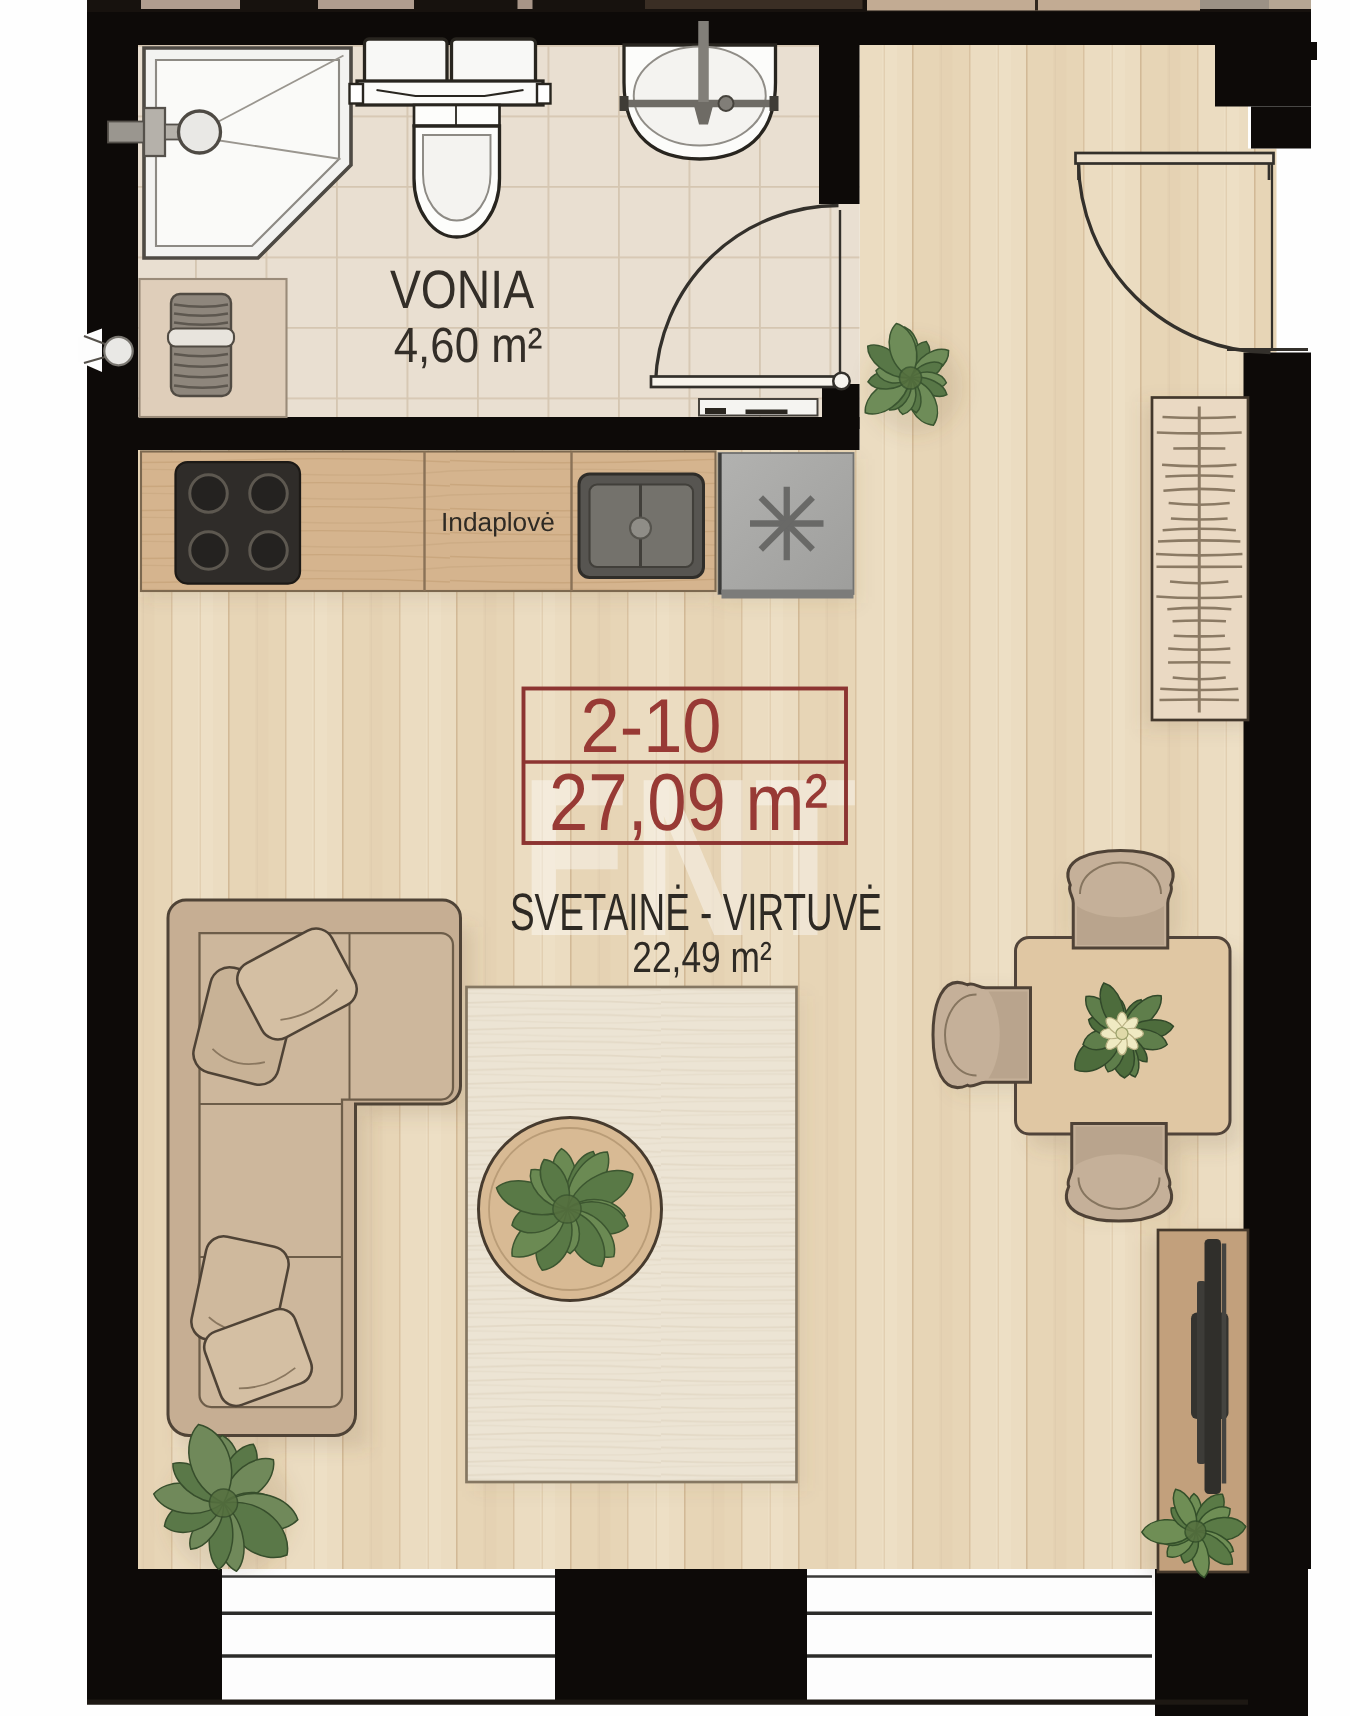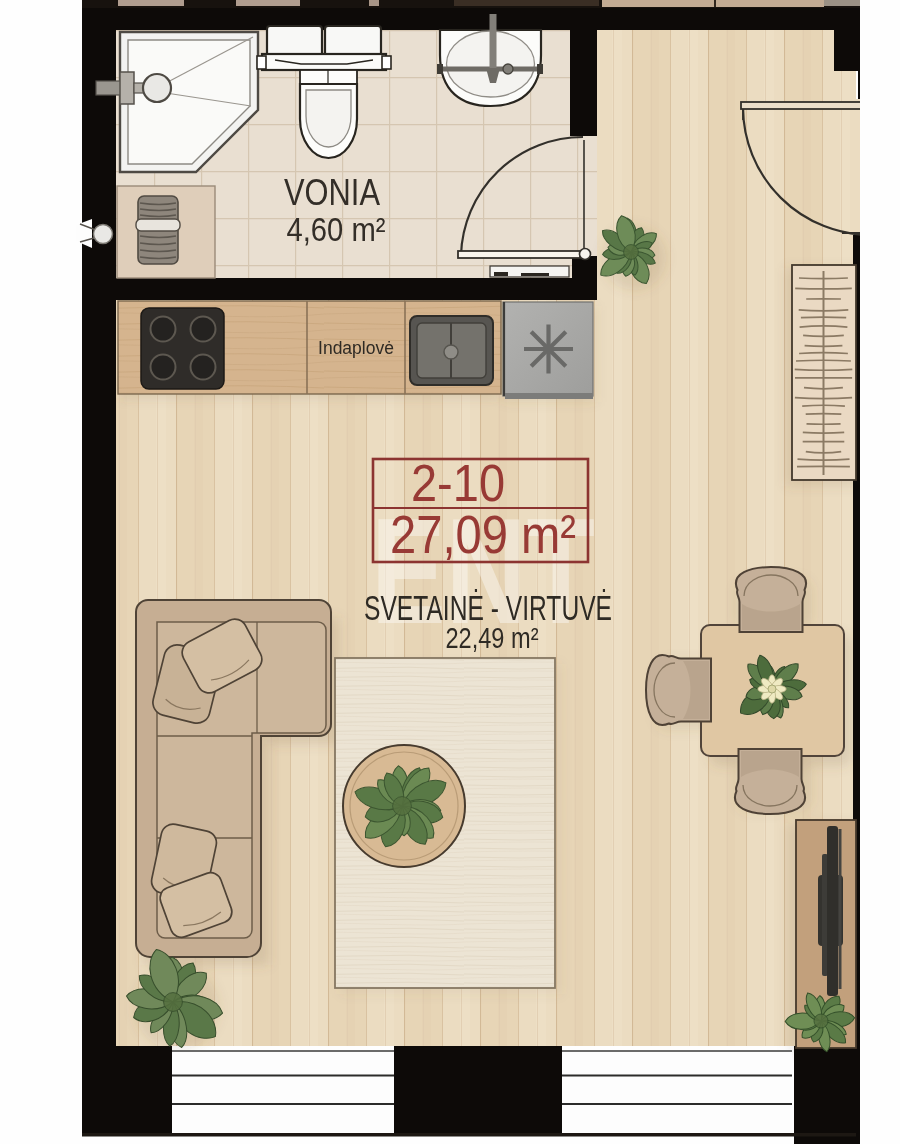--- a/index.html
+++ b/index.html
@@ -1,17 +1,17 @@
 <!DOCTYPE html>
 <html><head>
 <meta charset="utf-8">
 <title>Floorplan</title>
 <style>
 html,body{margin:0;padding:0;background:#fefefe;font-family:"Liberation Sans",sans-serif;}
-#plan{position:relative;width:836px;height:1144px;overflow:hidden;margin-left:24px;}
+#plan{position:relative;width:900px;height:1144px;overflow:hidden;}
 </style>
 </head>
 <body>
 <div id="plan">
 <svg width="900" height="1144" viewBox="0 0 900 1144" font-family="Liberation Sans, sans-serif">
 <defs>
 <pattern id="wood" width="76" height="220" patternUnits="userSpaceOnUse">
   <rect width="76" height="220" fill="#e9d8bb"></rect>
   <rect x="0" width="38" height="220" fill="#e7d5b6"></rect>
   <rect x="38" width="38" height="220" fill="#ebdcc1"></rect>

